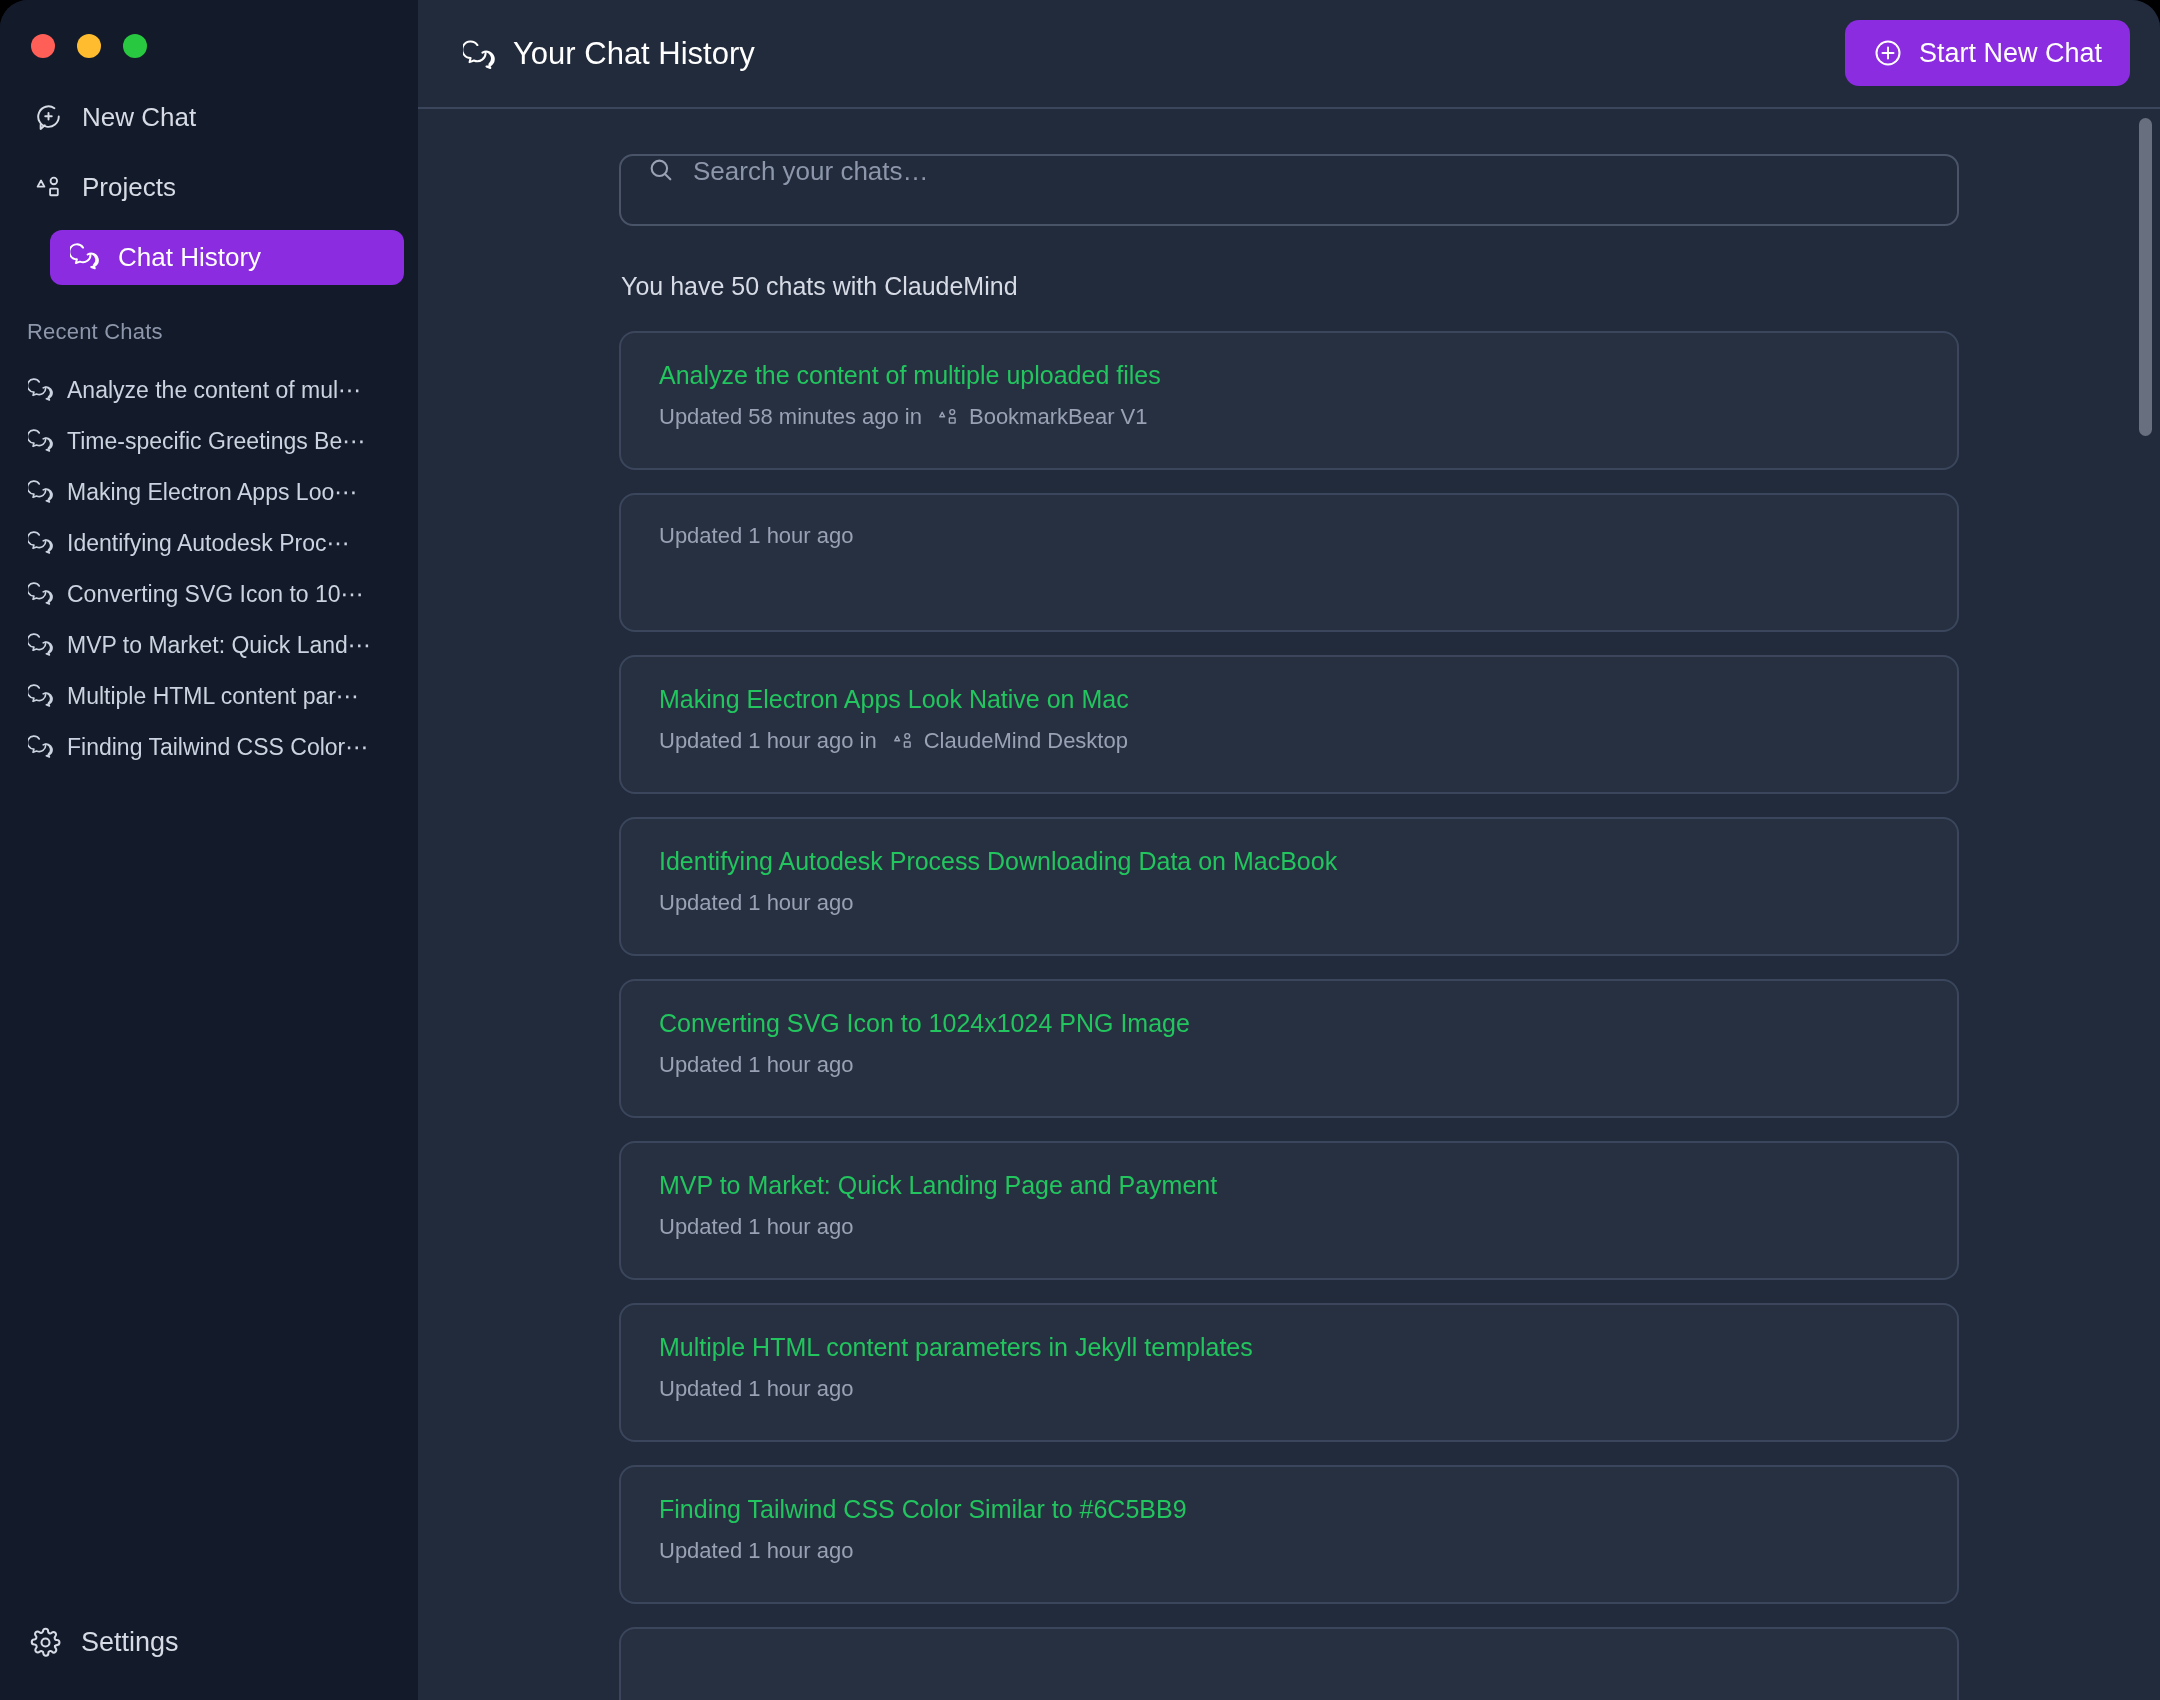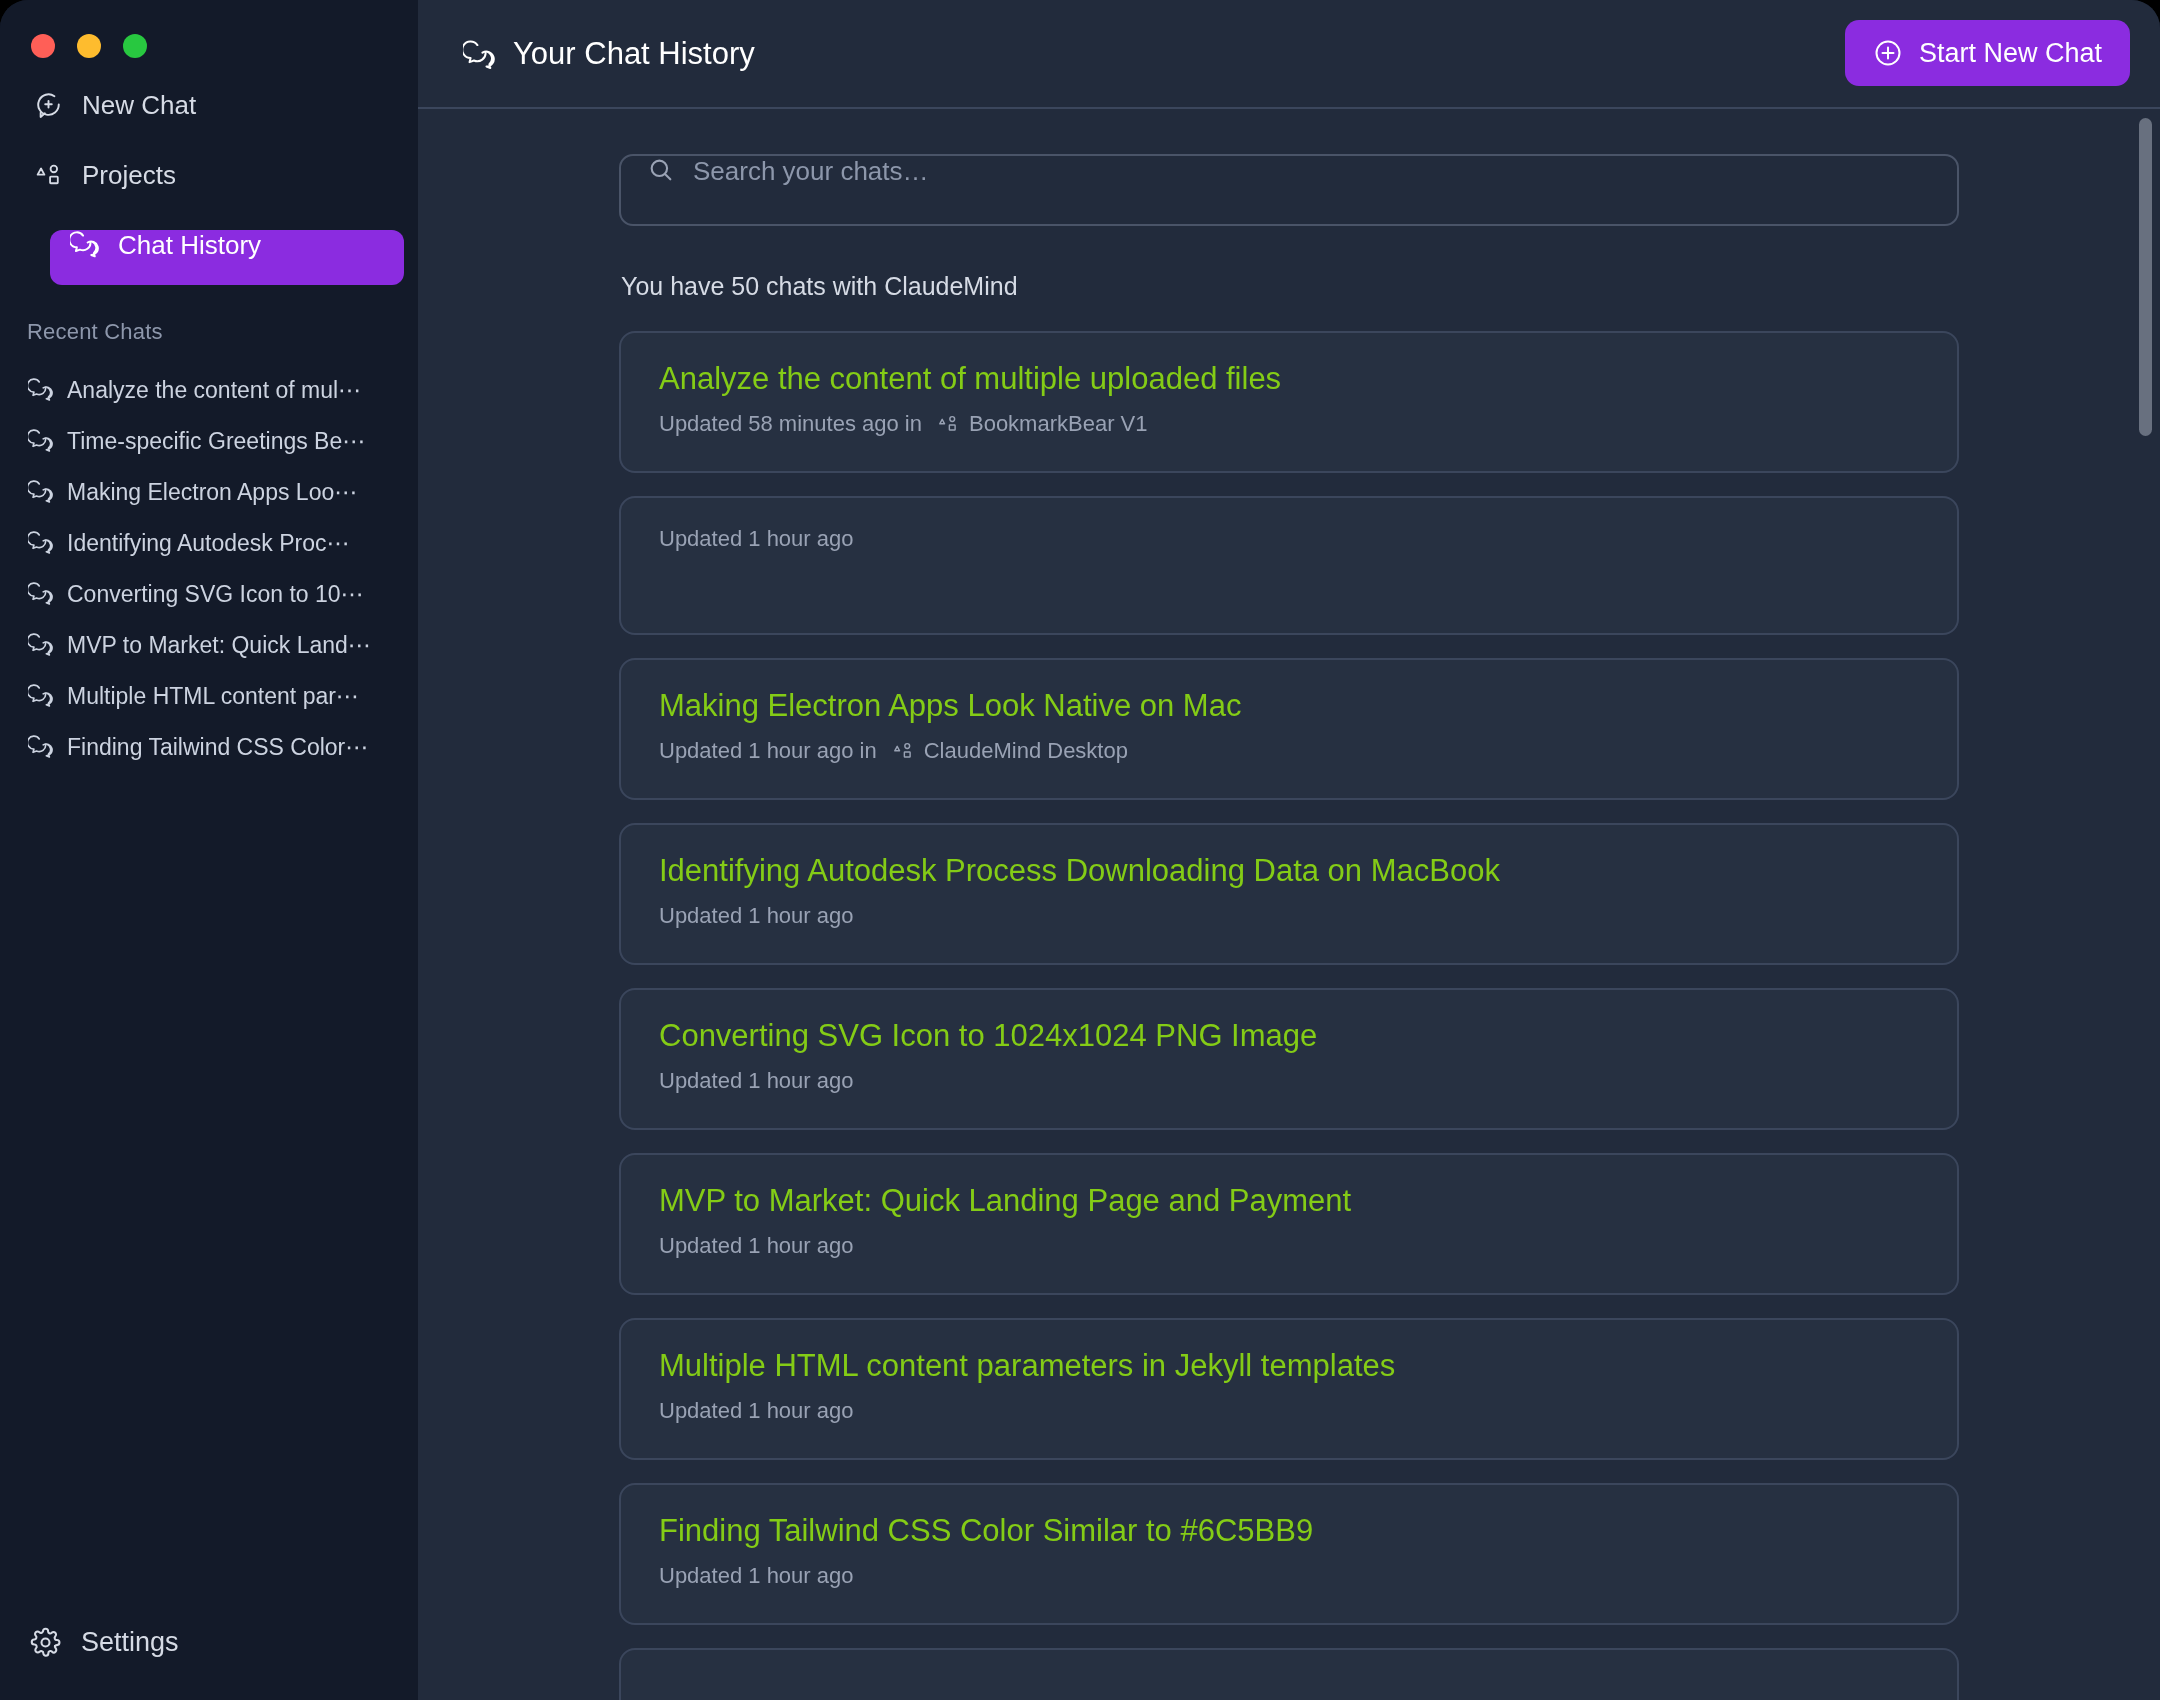--- a/index.html
+++ b/index.html
@@ -34,21 +34,21 @@
     gap: 22px;
     padding: 24px 0 0 31px;
     height: 68px;
     align-items: center;
   }
   .dot { width: 24px; height: 24px; border-radius: 50%; }
 
   .nav { padding: 22px 14px 0 14px; }
   .nav-item {
     display: flex;
-    align-items: flex-start;
+    align-items: center;
     gap: 19px;
     height: 55px;
     padding: 0 19px;
     border-radius: 12px;
     color: #d6dbe5;
     font-size: 26px;
     margin-bottom: 15px;
     cursor: pointer;
   }
   .nav-item.active { background: #8b2ce0; color: #ffffff; margin-left: 36px; }
@@ -180,22 +180,22 @@
   .card {
     background: #263041;
     border: 2px solid #3b465c;
     border-radius: 16px;
     padding: 28px 38px 34px 38px;
     margin-bottom: 23px;
     cursor: pointer;
     min-height: 139px;
   }
   .card-title {
-    color: #84cc16;
-    font-size: 31px;
+    color: #22c55e;
+    font-size: 25px;
     margin-bottom: 14px;
   }
   .card-meta {
     color: #99a2b4;
     font-size: 22px;
     display: flex;
     align-items: center;
     gap: 9px;
     flex-wrap: nowrap;
   }

